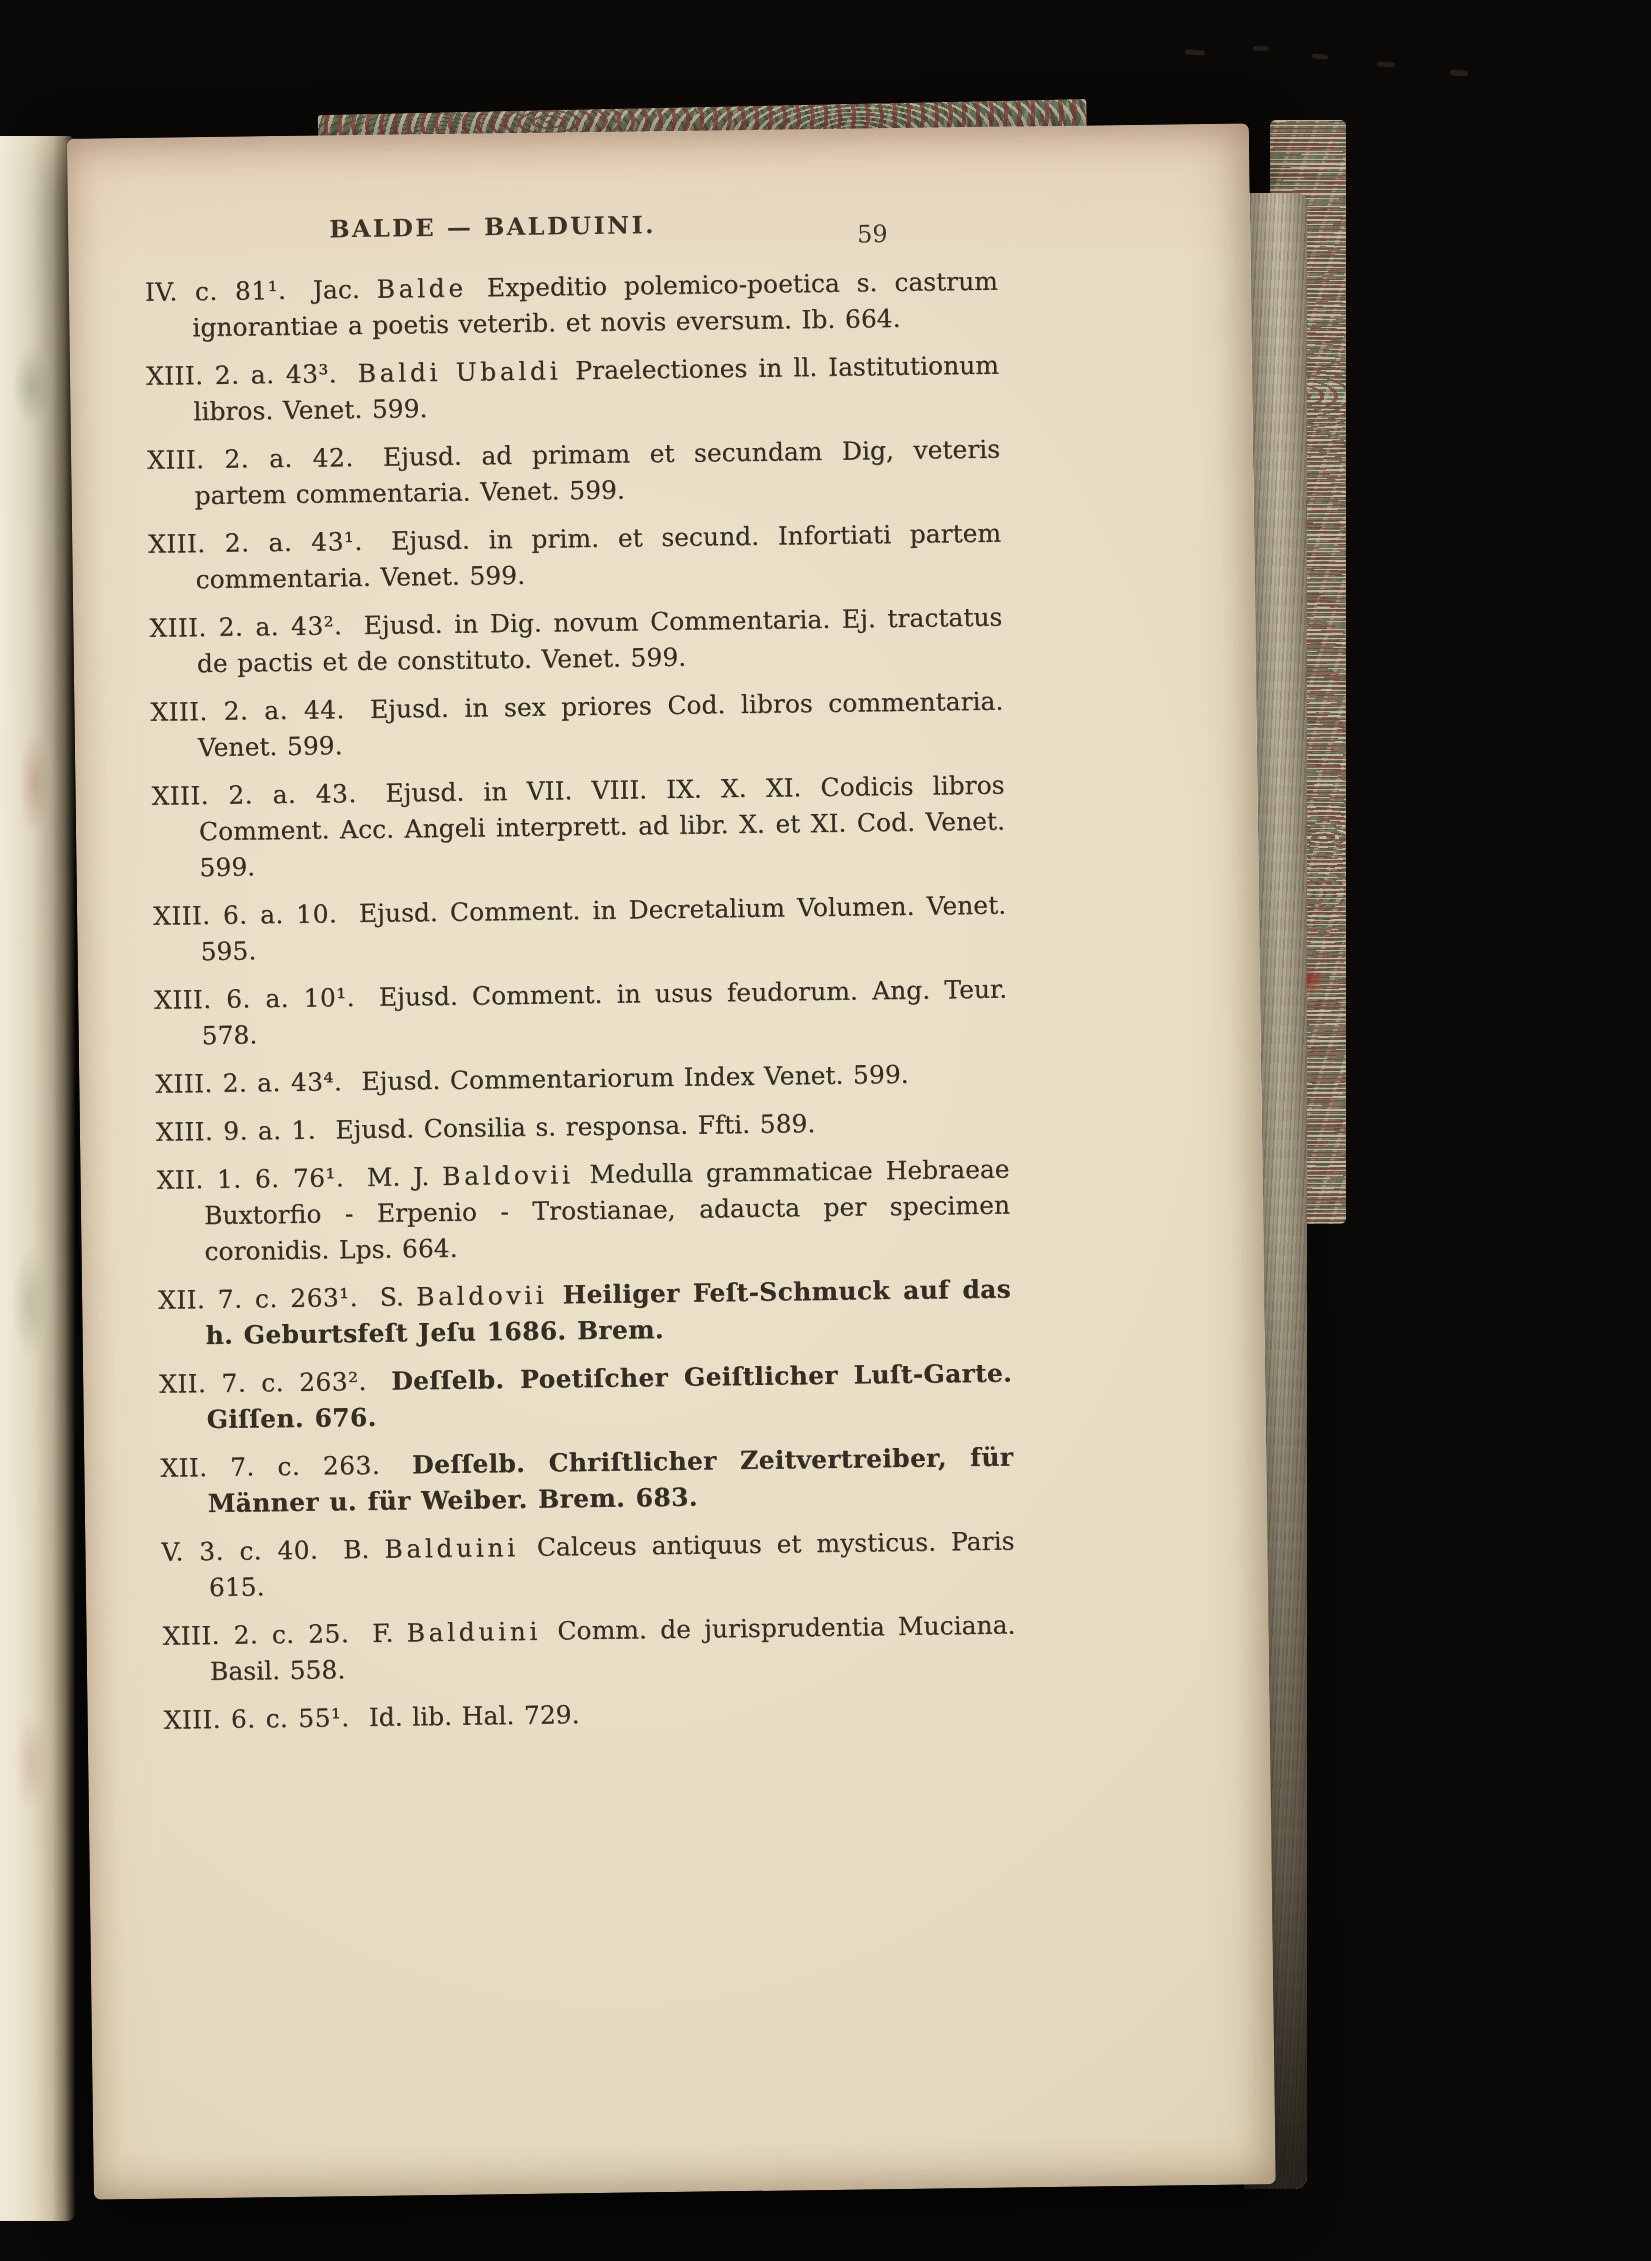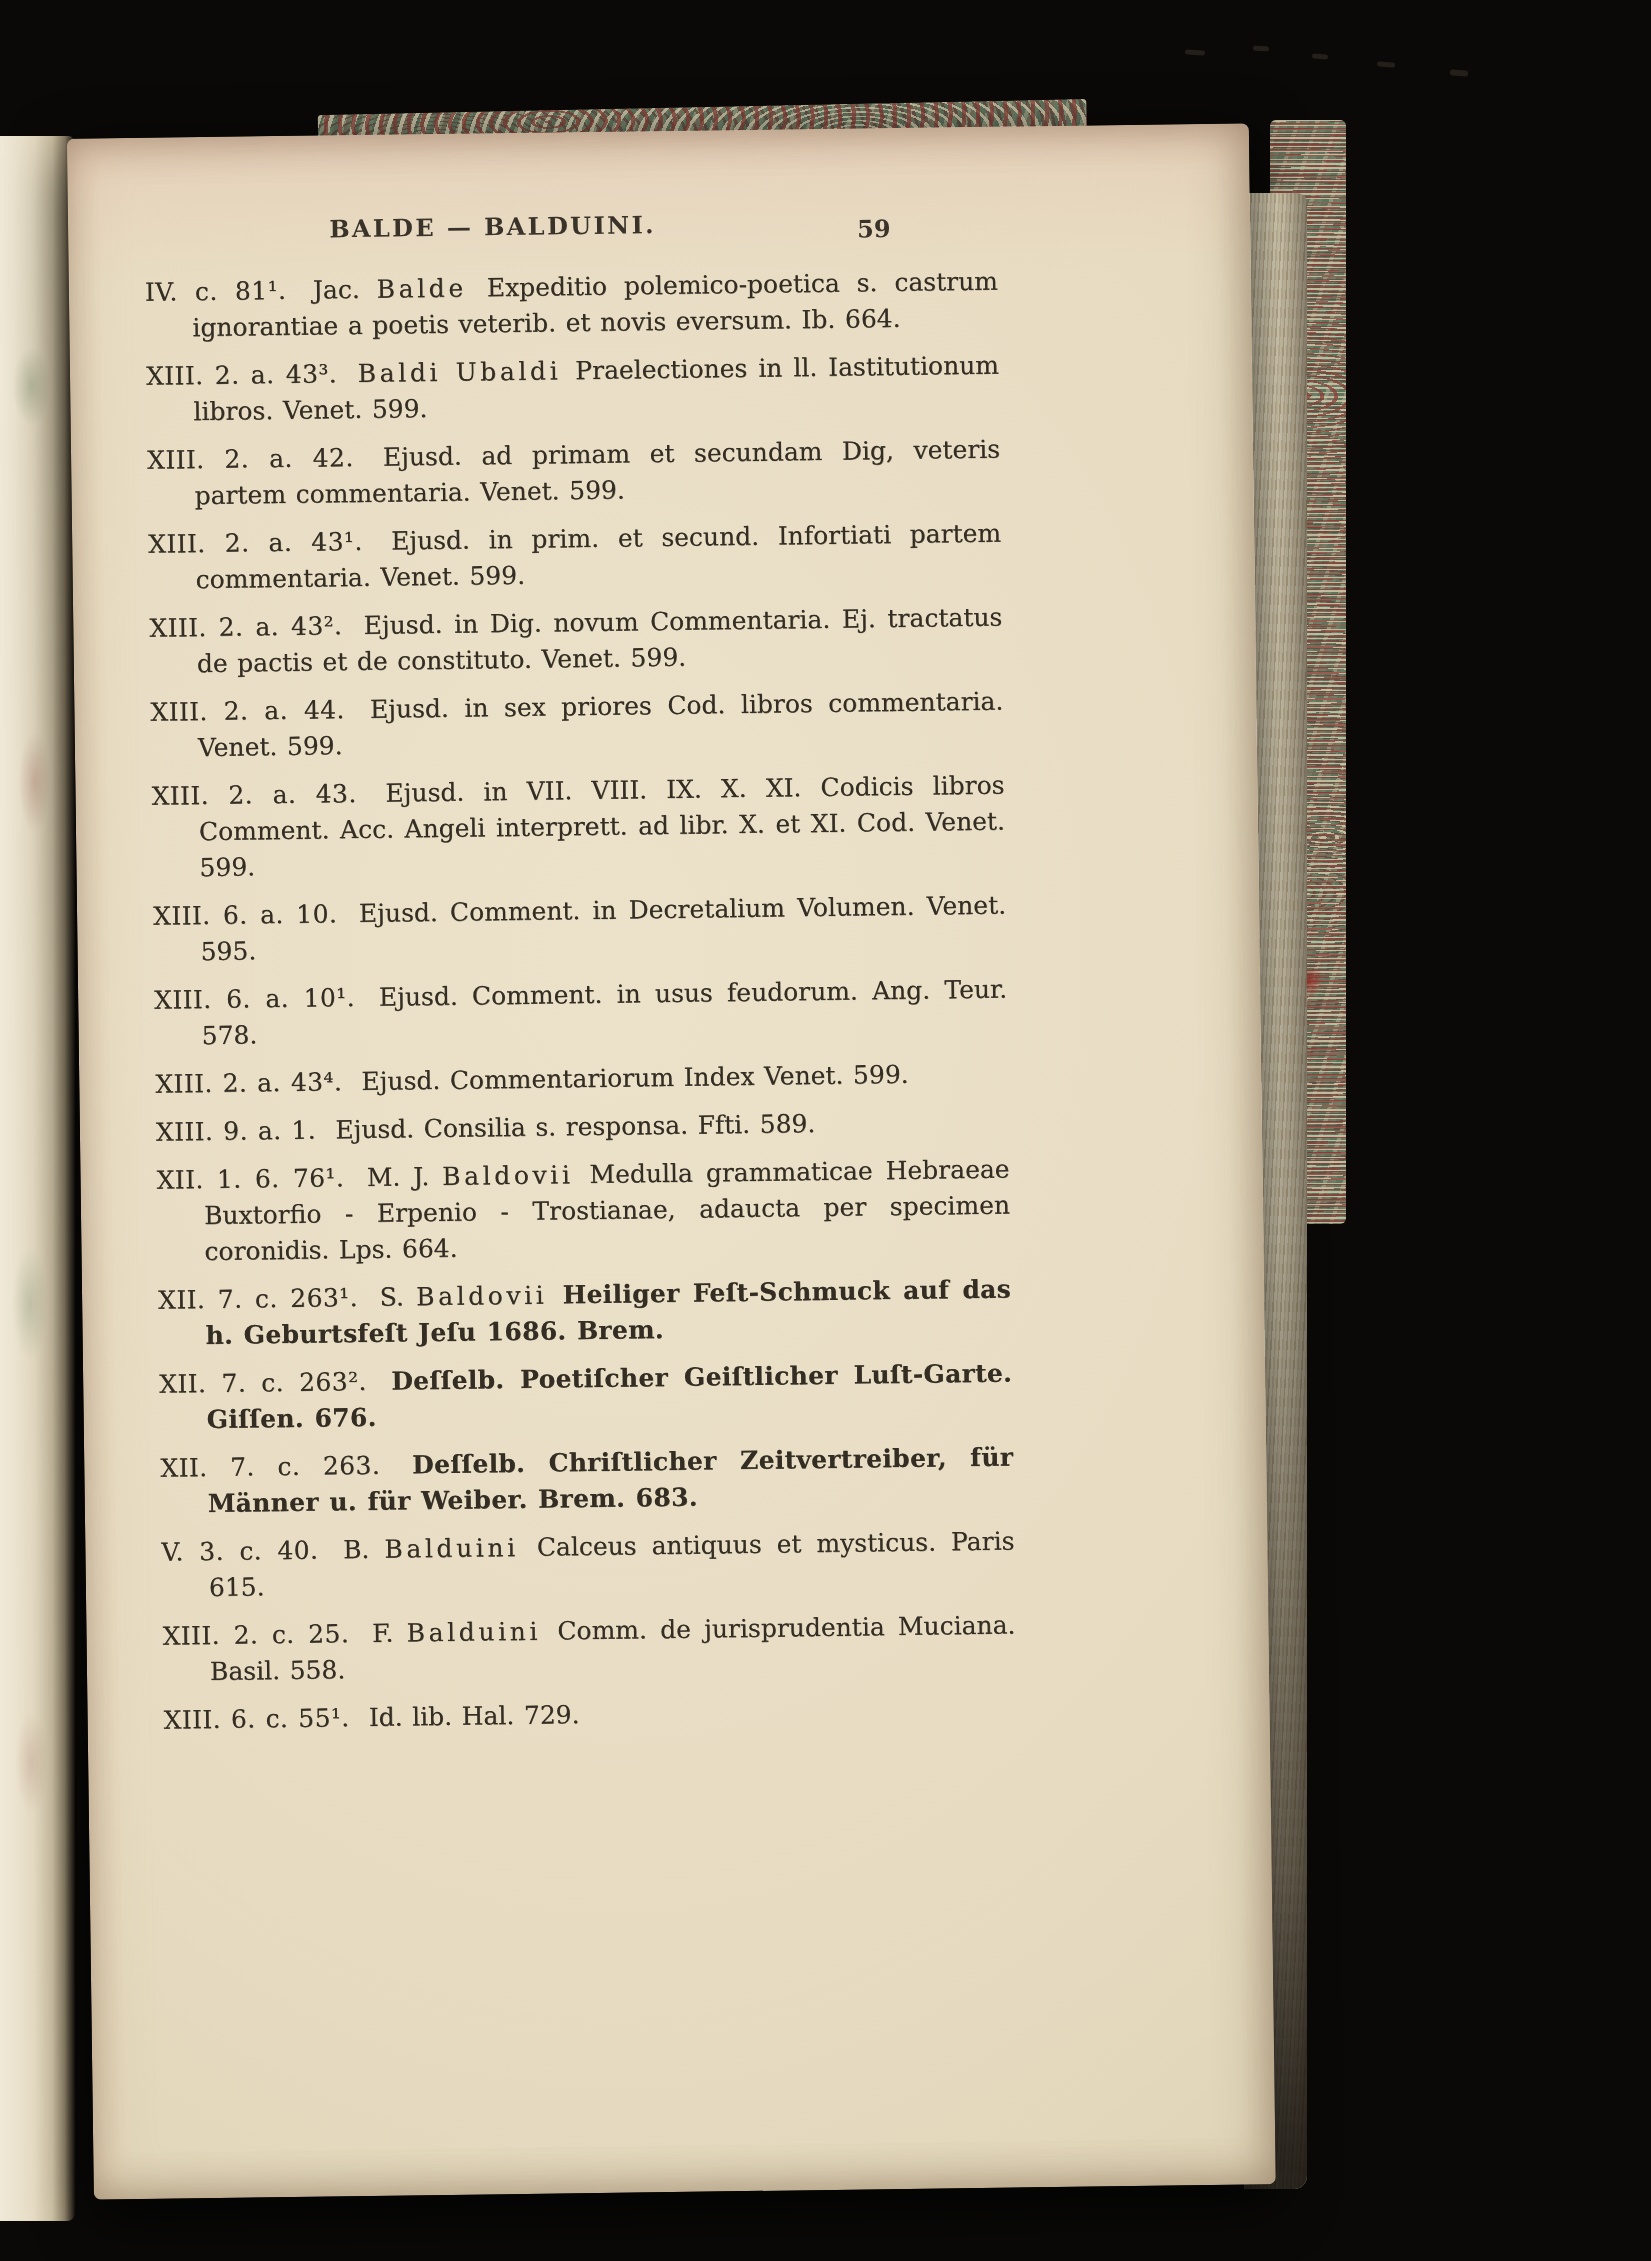--- a/index.html
+++ b/index.html
@@ -52,21 +52,21 @@
     box-shadow: inset 0 13px 27.6px rgba(125,82,60,.16),
                 inset -16px 0 45px rgba(92,72,45,.25),
                 inset 18px 0 49px rgba(195,152,120,.16),
                 inset 0 -14.6px 32px rgba(110,90,60,.18),
                 0 16px 57px rgba(0,0,0,.8);}
 
   .page-header{position:relative;margin:79px 0 21px 76px;width:853px;height:37px;
     color:#3a332a;}
   .page-title{display:block;width:697px;text-align:center;
     font-size:24px;font-weight:bold;letter-spacing:2.4px;}
-  .page-number{position:absolute;left:713px;top:7px;font-size:24px;font-weight:bold;}
+  .page-number{position:absolute;left:713px;top:13px;font-size:24px;font-weight:normal;}
 
   .entry-list{width:853px;margin-left:76px;}
   .entry{font-size:25px;line-height:36px;margin:0 0 12px;
     padding-left:47px;text-indent:-47px;text-align:justify;
     color:#342d23;word-spacing:1.6px;
     text-shadow:0.3px 0.3px 0.4px rgba(52,45,35,.55);}
   .entry-label{margin-right:9.7px;letter-spacing:0.4px;}
   .entry-author{letter-spacing:3.6px;margin-right:3.2px;}
   .entry.fraktur .entry-text{letter-spacing:0.3px;font-weight:bold;
     text-shadow:0.2px 0.2px 0.2px rgba(52,45,35,.5);}

